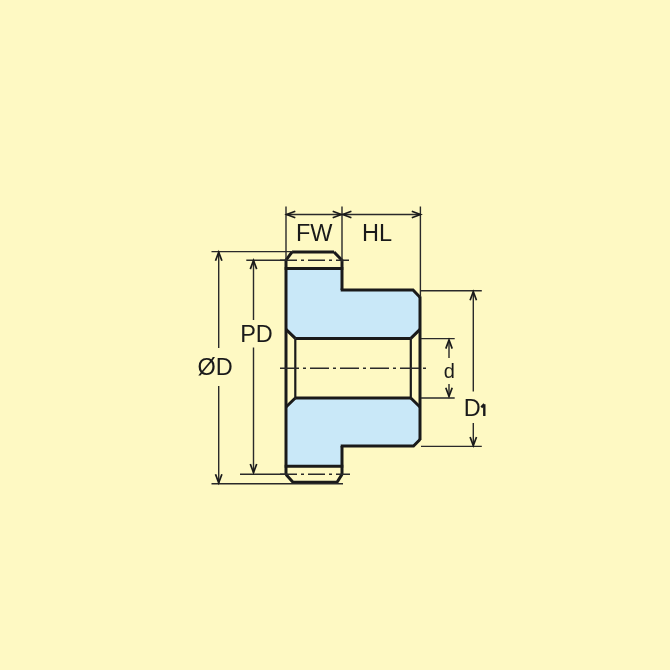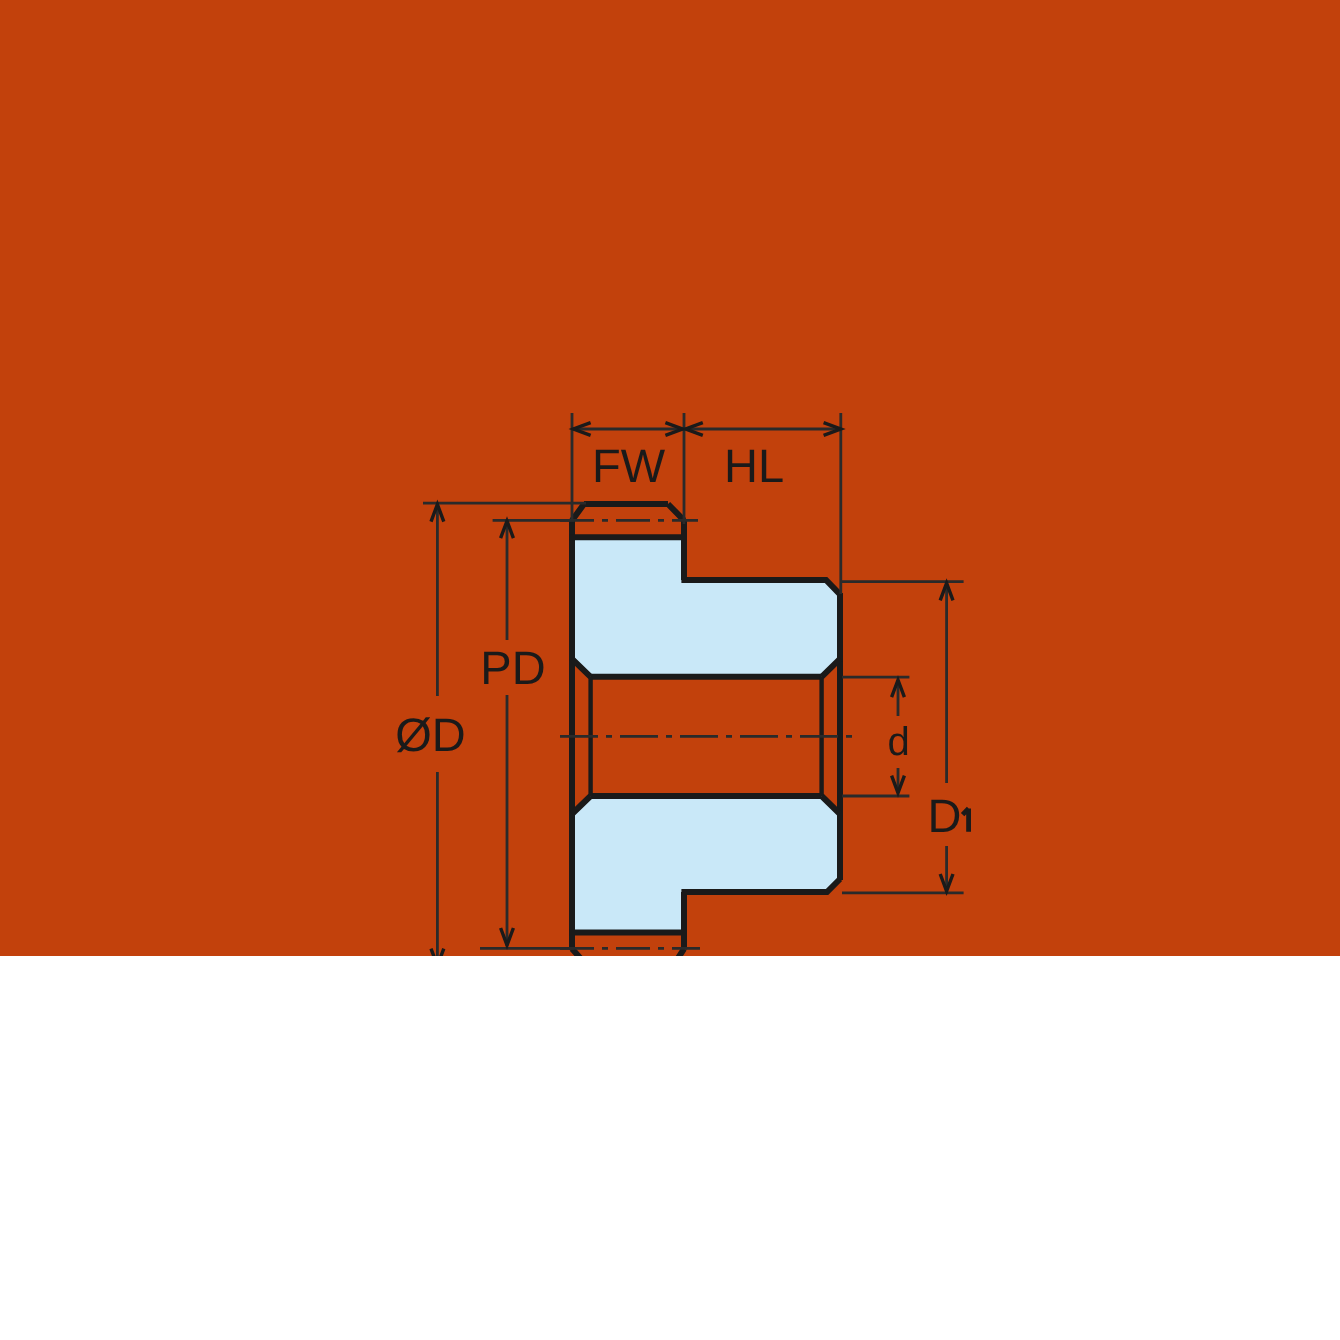--- a/index.html
+++ b/index.html
@@ -1,16 +1,16 @@
 <!DOCTYPE html>
 <html><head>
 <meta charset="utf-8">
 <style>
   html,body{margin:0;padding:0;background:#ffffff;}
-  .wrap{width:670px;height:478px;position:relative;background:#c2410c;}
+  .wrap{width:670px;height:670px;position:relative;background:#fef9c3;}
   svg{position:absolute;top:0;left:0;}
   text{font-family:"Liberation Sans",sans-serif;fill:#1a1a1a;}
 </style>
 </head>
 <body>
 <div class="wrap">
 <svg width="670" height="670" viewBox="0 0 670 670" xmlns="http://www.w3.org/2000/svg">
 
   <polygon fill="#c9e8f8" points="286,268.6 342,268.6 342,290 413,290 420,297.2 420,329.4 410.8,338.4 295.3,338.4 286,329.4"></polygon>
   <polygon fill="#c9e8f8" points="286,407 295.3,398 410.8,398 420,407 420,439.5 413.5,446 342,446 342,466.2 286,466.2"></polygon>

